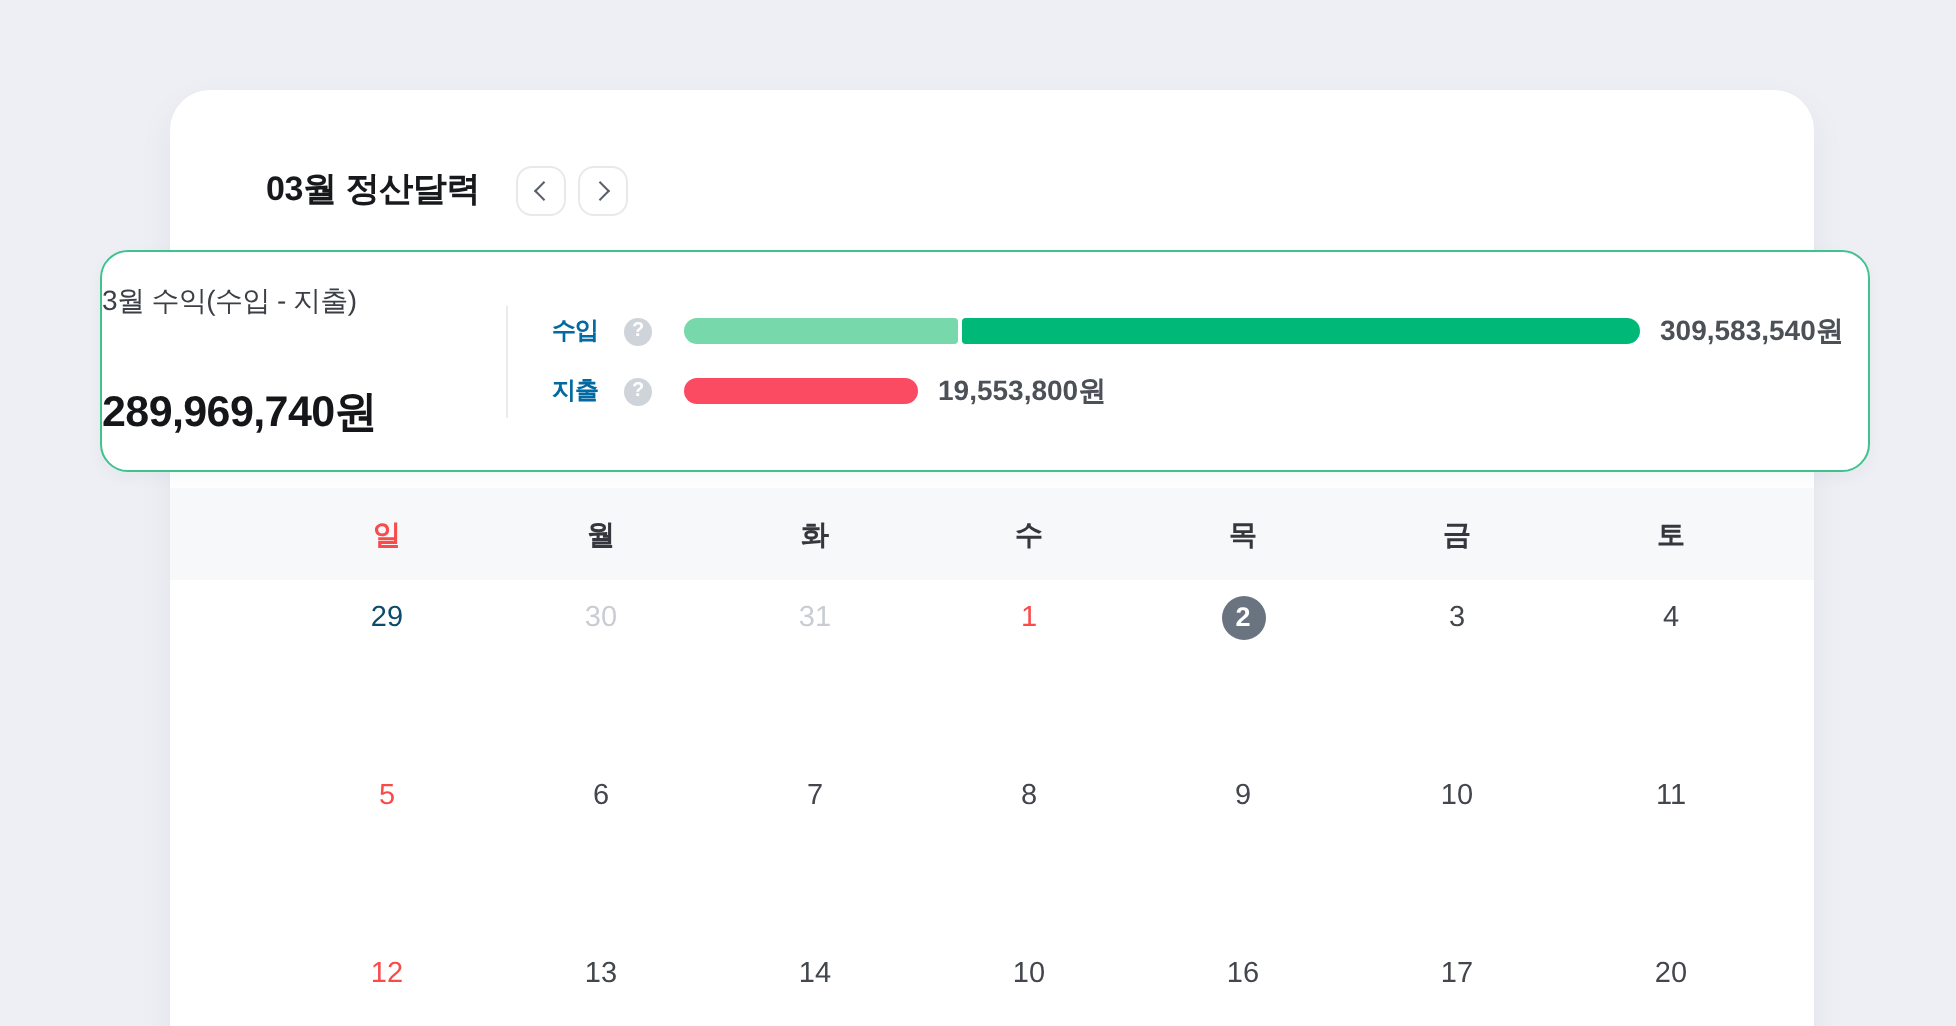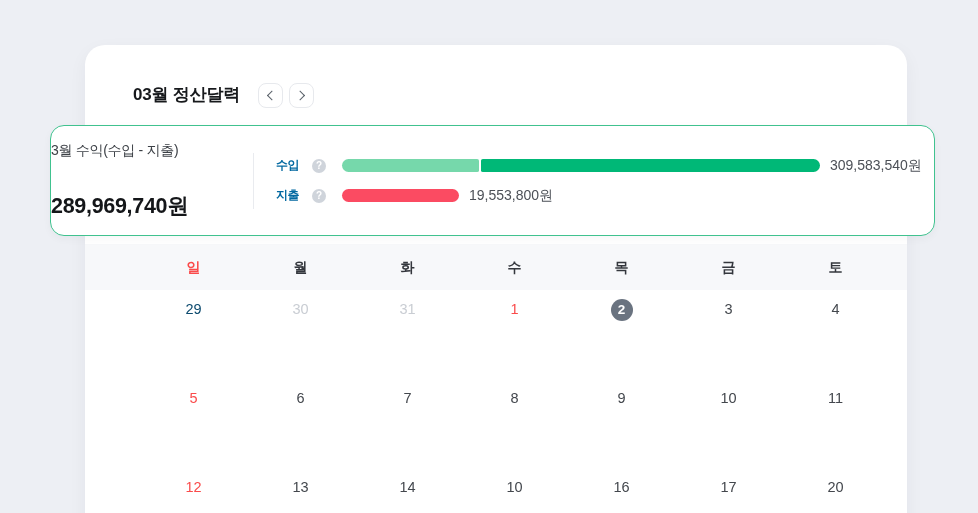--- a/index.html
+++ b/index.html
@@ -48,21 +48,21 @@
   .help-icon {
     width:14px; height:14px; border-radius:50%; background:#cfd4db;
     color:#fff; font-size:10px; line-height:14px; text-align:center;
     font-weight:700; margin-left:6px; margin-right:16px; cursor:pointer;
   }
   .bars { display:flex; gap:2px; align-items:center; }
   .seg { height:13px; }
   .seg.income-light { background:#76d8ab; border-radius:7px 2px 2px 7px; }
   .seg.income-dark  { background:#00b877; border-radius:2px 7px 7px 2px; }
   .seg.expense      { background:#fb4b62; border-radius:7px; }
-  .bar-value { font-size:14px; color:#4c5057; margin-left:10px; white-space:nowrap; }
+  .bar-value { font-size:14px; color:#4c5057; margin-left:10px; white-space:nowrap;font-weight:bold; }
 
   
   .cal-header {
     position:absolute; left:0; top:199px; width:822px; height:46px;
     background:#f7f8fa; display:flex; padding-left:55px; padding-right:18px;
   }
   .wd { width:107px; line-height:46px; text-align:center; font-size:14px; font-weight:600; color:#34373d; }
   .wd.sun { color:#fa4b4b; }
   .cal-body { position:absolute; left:55px; top:245px; width:749px; }
   .week { display:flex; height:89px; }

